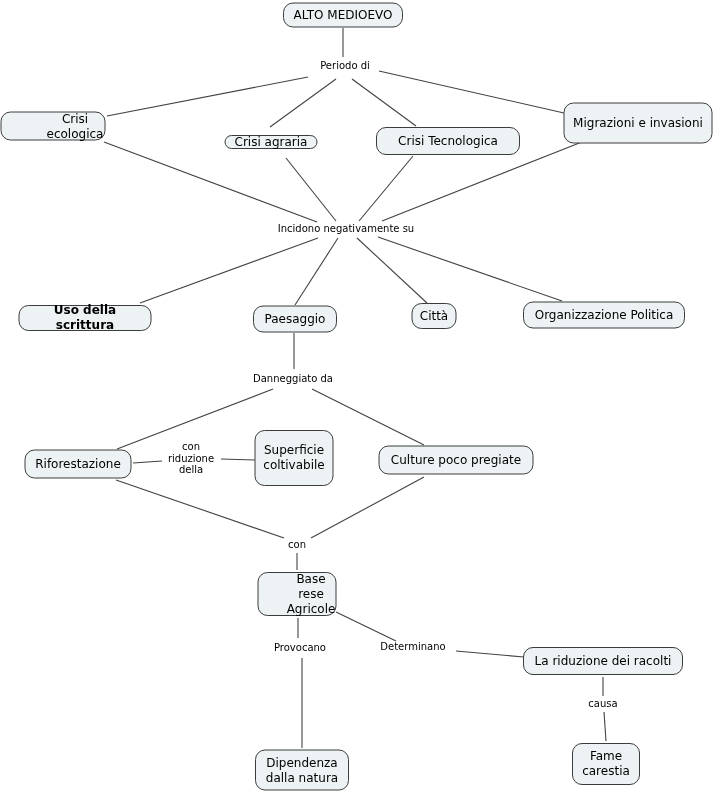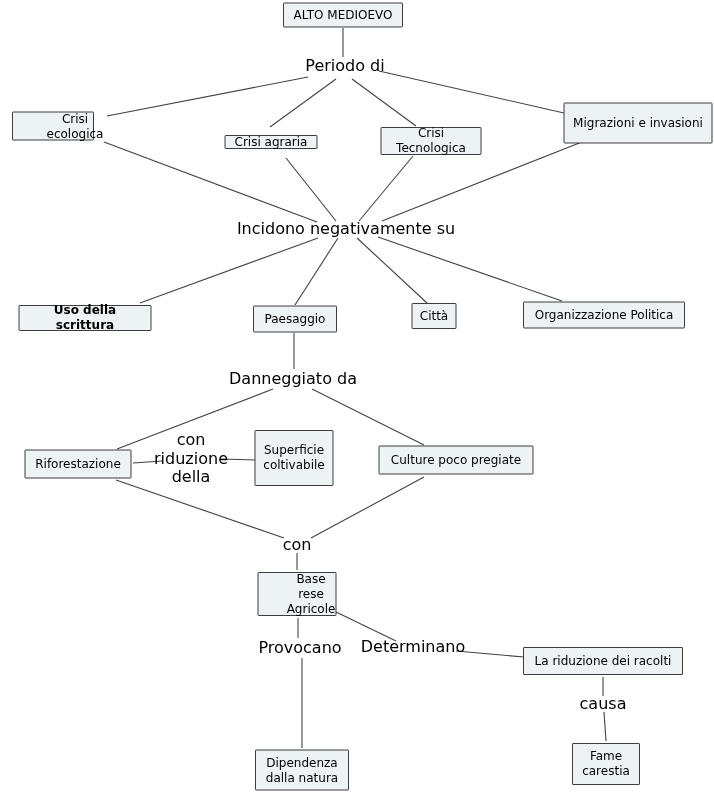--- a/index.html
+++ b/index.html
@@ -20,31 +20,31 @@
   }
   .node {
     position: absolute;
     transform: translate(-50%, -50%);
     display: flex;
     align-items: center;
     justify-content: center;
     text-align: center;
     background: var(--node-fill, #edf2f4);
     border: 1.4px solid var(--node-border, #3c3c3c);
-    border-radius: 1px;
+    border-radius: 10px;
     font-size: 12px;
     line-height: 1.25;
     color: var(--text, #000);
     white-space: pre-line;
     padding: 2px 4px;
   }
   .link-label {
     position: absolute;
     transform: translate(-50%, -50%);
-    font-size: 16px;
+    font-size: 10px;
     line-height: 1.17;
     color: var(--text, #000);
     white-space: pre-line;
     text-align: center;
     background: transparent;
   }
 </style>
 </head>
 <body>
 
@@ -73,23 +73,23 @@
       <line x1="297" y1="553" x2="297" y2="570" stroke="#424242" stroke-width="1.1"></line>
       <line x1="298" y1="618" x2="298" y2="638" stroke="#424242" stroke-width="1.1"></line>
       <line x1="302" y1="658" x2="302" y2="748" stroke="#424242" stroke-width="1.1"></line>
       <line x1="336" y1="612" x2="396" y2="641" stroke="#424242" stroke-width="1.1"></line>
       <line x1="456" y1="651" x2="524" y2="657" stroke="#424242" stroke-width="1.1"></line>
       <line x1="603" y1="677" x2="603" y2="696" stroke="#424242" stroke-width="1.1"></line>
       <line x1="604" y1="712" x2="606" y2="741" stroke="#424242" stroke-width="1.1"></line>
     </svg>
   <div id="nodes">
       <div class="node" style="left: 343px; top: 15px; width: 120px; height: 25px;">ALTO MEDIOEVO</div>
-      <div class="node" style="left: 53px; top: 126px; width: 82px; height: 29px; padding-left: 48px;">Crisi ecologica</div>
+      <div class="node" style="left: 53px; top: 126px; width: 105px; height: 29px; padding-left: 48px;">Crisi ecologica</div>
       <div class="node" style="left: 271px; top: 142px; width: 93px; height: 14px;">Crisi agraria</div>
-      <div class="node" style="left: 431px; top: 141px; width: 101px; height: 28px;">Crisi Tecnologica</div>
+      <div class="node" style="left: 448px; top: 141px; width: 144px; height: 28px;">Crisi Tecnologica</div>
       <div class="node" style="left: 638px; top: 123px; width: 149px; height: 41px;">Migrazioni e invasioni</div>
       <div class="node" style="left: 85px; top: 318px; width: 133px; height: 26px; font-weight: bold;">Uso della scrittura</div>
       <div class="node" style="left: 295px; top: 319px; width: 84px; height: 27px;">Paesaggio</div>
       <div class="node" style="left: 434px; top: 316px; width: 45px; height: 26px;">Città</div>
       <div class="node" style="left: 604px; top: 315px; width: 162px; height: 27px;">Organizzazione Politica</div>
       <div class="node" style="left: 78px; top: 464px; width: 107px; height: 29px;">Riforestazione</div>
       <div class="node" style="left: 294px; top: 458px; width: 79px; height: 56px; text-align: center;">Superficie
 coltivabile</div>
       <div class="node" style="left: 456px; top: 460px; width: 155px; height: 29px;">Culture poco pregiate</div>
       <div class="node" style="left: 297px; top: 594px; width: 79px; height: 44px; padding-left: 32px;">Base rese

